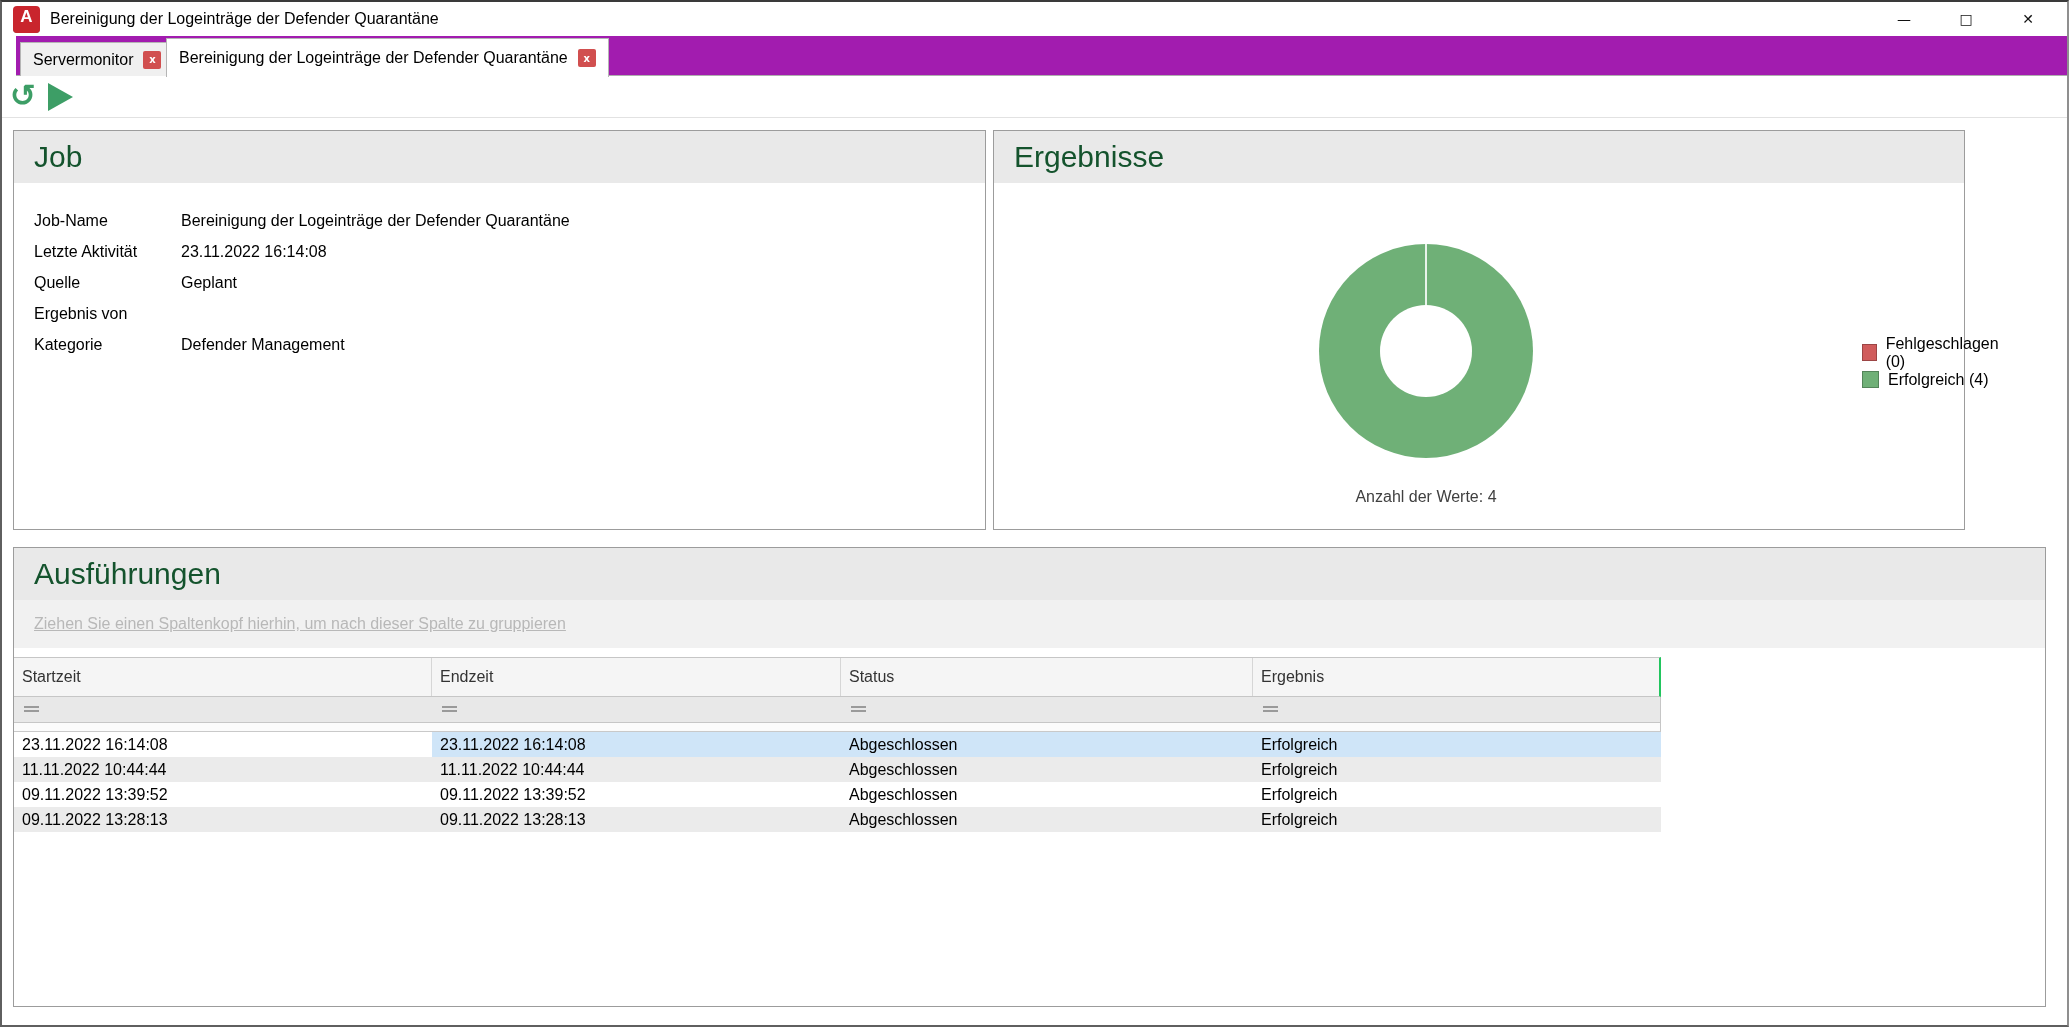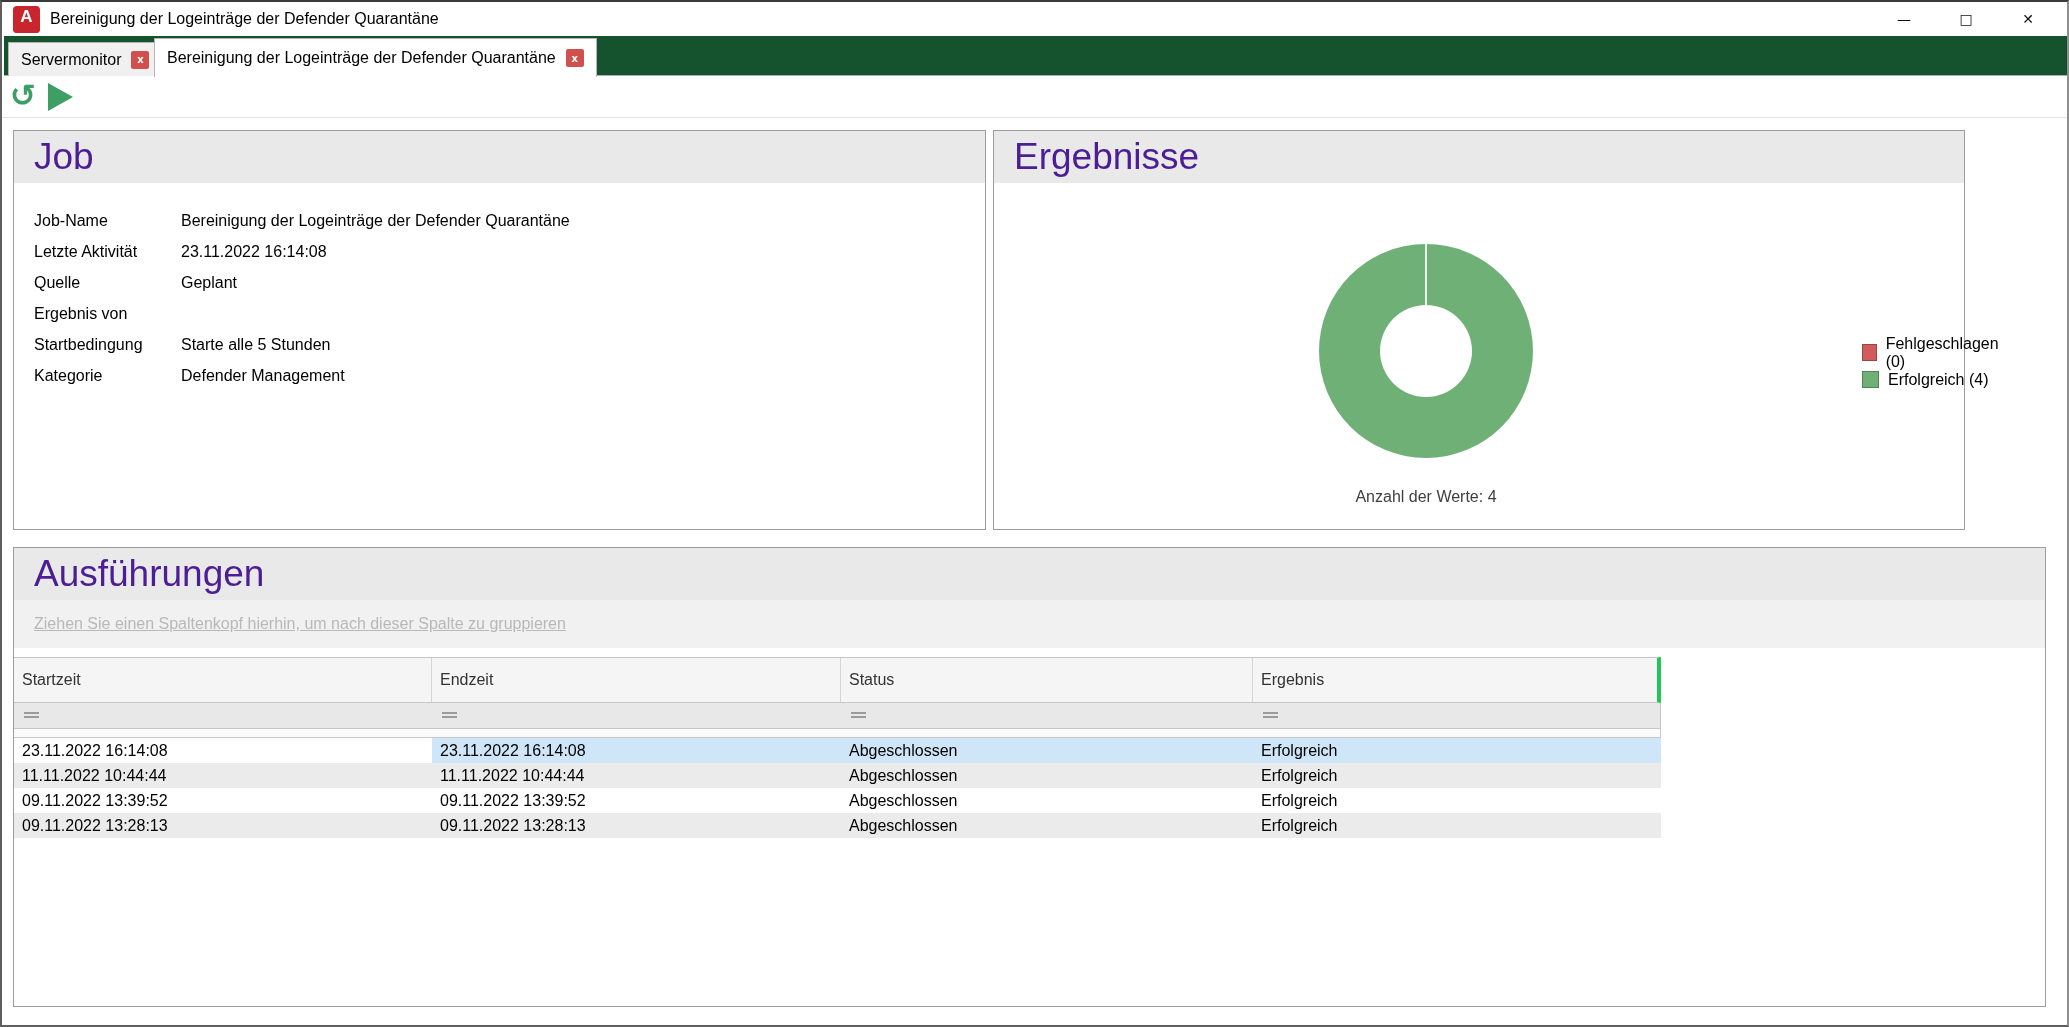--- a/index.html
+++ b/index.html
@@ -26,21 +26,21 @@
     position:absolute; left:0; right:0; bottom:0; height:7px; background:#7d7d7d;
     border-radius:2px 2px 4px 4px;
   }
   .win-title { position:absolute; left:48px; top:0; height:34px; line-height:34px; font-size:16px; }
   .win-controls { position:absolute; right:8px; top:0; height:34px; display:flex; }
   .win-btn {
     width:62px; height:34px; display:flex; align-items:center; justify-content:center;
     font-size:14px; color:#111; cursor:default; font-family:"DejaVu Sans",sans-serif;
   }
   
-  .tabstrip { position:absolute; left:4px; top:36px; right:2px; height:40px; background:#14532d;text-align:right; }
+  .tabstrip { position:absolute; left:16px; top:36px; right:2px; height:40px; background:#a21caf;text-align:right; }
   .tabstrip .strip-line { position:absolute; left:0; right:0; bottom:0; height:1px; background:#aeaeae; }
   .tab {
     position:absolute; display:flex; align-items:center; gap:10px;
     border:1px solid #b5b5b5; border-bottom:none; font-size:16px; padding:0 12px;
   }
   .tab.inactive { left:4px; top:6px; height:34px; background:#f0f0f0; }
   .tab.active   { left:150px; top:2px; height:39px; background:#fff; z-index:5; }
   .tab-close {
     width:18px; height:18px; background:#d14f4f; border-radius:2px; color:#fff;
     font-size:10px; font-weight:bold; display:flex; align-items:center; justify-content:center;
@@ -49,21 +49,21 @@
   
   .toolbar { position:absolute; left:2px; top:77px; right:2px; height:41px; background:#fff;
              border-bottom:1px solid #e2e2e2; display:flex; align-items:center; }
   .refresh-glyph { font-family:"DejaVu Sans",sans-serif; font-size:31px; color:#3d9e66;
                    margin-left:8px; line-height:30px; font-weight:bold; transform:translateY(-2px); }
   .play-glyph { width:0; height:0; border-left:25px solid #3d9e66;
                 border-top:14px solid transparent; border-bottom:14px solid transparent; margin-left:12px; }
   
   .panel { position:absolute; border:1px solid #9c9c9c; background:#fff; }
   .panel-head { height:52px; background:#e9e9e9; display:flex; align-items:center;
-                padding-left:20px; font-size:37px; font-weight:300; color:#4c1d95; }
+                padding-left:20px; font-size:30px; font-weight:300; color:#14532d; }
   #panel-job  { left:13px; top:130px; width:973px; height:400px; }
   #panel-results { left:993px; top:130px; width:972px; height:400px; }
   #panel-exec { left:13px; top:547px; width:2033px; height:460px; }
   
   .job-body { padding-top:22px; }
   .job-row { display:flex; height:31px; align-items:center; font-size:16px; }
   .job-row .lbl { width:145px; margin-left:20px; }
   .job-row .val { margin-left:2px; }
   
   .results-body { position:relative; height:346px; }
@@ -76,22 +76,22 @@
   .swatch { width:17px; height:17px; border:1px solid rgba(0,0,0,.25); }
   .swatch.red { background:#d05c5c; }
   .swatch.green { background:#6fb077; }
   .count-label { position:absolute; left:265px; top:305px; width:334px; text-align:center;
                  color:#404040; font-size:16px; }
   
   .group-hint { height:48px; background:#f1f1f1; display:flex; align-items:center;
                 padding-left:20px; color:#b8b8b8; font-size:16px;text-decoration:underline; }
   .grid { margin-top:9px; width:1647px; }
   .grid-row { display:grid; grid-template-columns:418px 409px 412px 408px; }
-  .grid-head { height:46px; background:#f5f5f5; border-top:1px solid #c6c6c6;
-               border-bottom:1px solid #c6c6c6; border-right:4px solid #22c55e; }
+  .grid-head { height:40px; background:#f5f5f5; border-top:1px solid #c6c6c6;
+               border-bottom:1px solid #c6c6c6; border-right:2px solid #22c55e; }
   .grid-head .hcell { display:flex; align-items:center; padding-left:8px; font-size:16px;
                       color:#333; border-right:1px solid #d6d6d6; }
   .grid-head .hcell:last-child { border-right:none; }
   .grid-filter { height:26px; background:#e8e8e8; border-bottom:1px solid #c6c6c6;
                  border-right:1px solid #c6c6c6; }
   .fcell { display:flex; align-items:center; padding-left:10px; }
   .filter-bars { width:15px; }
   .filter-bars div { height:2px; background:#9a9a9a; margin-bottom:2px; }
   .grid-spacer { height:9px; background:#fbfbfb; border-bottom:1px solid #c9c9c9;
                  border-right:1px solid #c6c6c6; width:1647px; }
@@ -149,24 +149,20 @@
     </div>
     <div class="job-row">
       <span class="lbl">Quelle</span>
       <span class="val">Geplant</span>
     </div>
     <div class="job-row">
       <span class="lbl">Ergebnis von</span>
       <span class="val"></span>
     </div>
     <div class="job-row">
-      <span class="lbl">Startbedingung</span>
-      <span class="val">Starte alle 5 Stunden</span>
-    </div>
-    <div class="job-row">
       <span class="lbl">Kategorie</span>
       <span class="val">Defender Management</span>
     </div>
   </div>
 </div>
 
 <div class="panel" id="panel-results">
   <div class="panel-head">Ergebnisse</div>
   <div class="results-body">
     <div class="donut">

